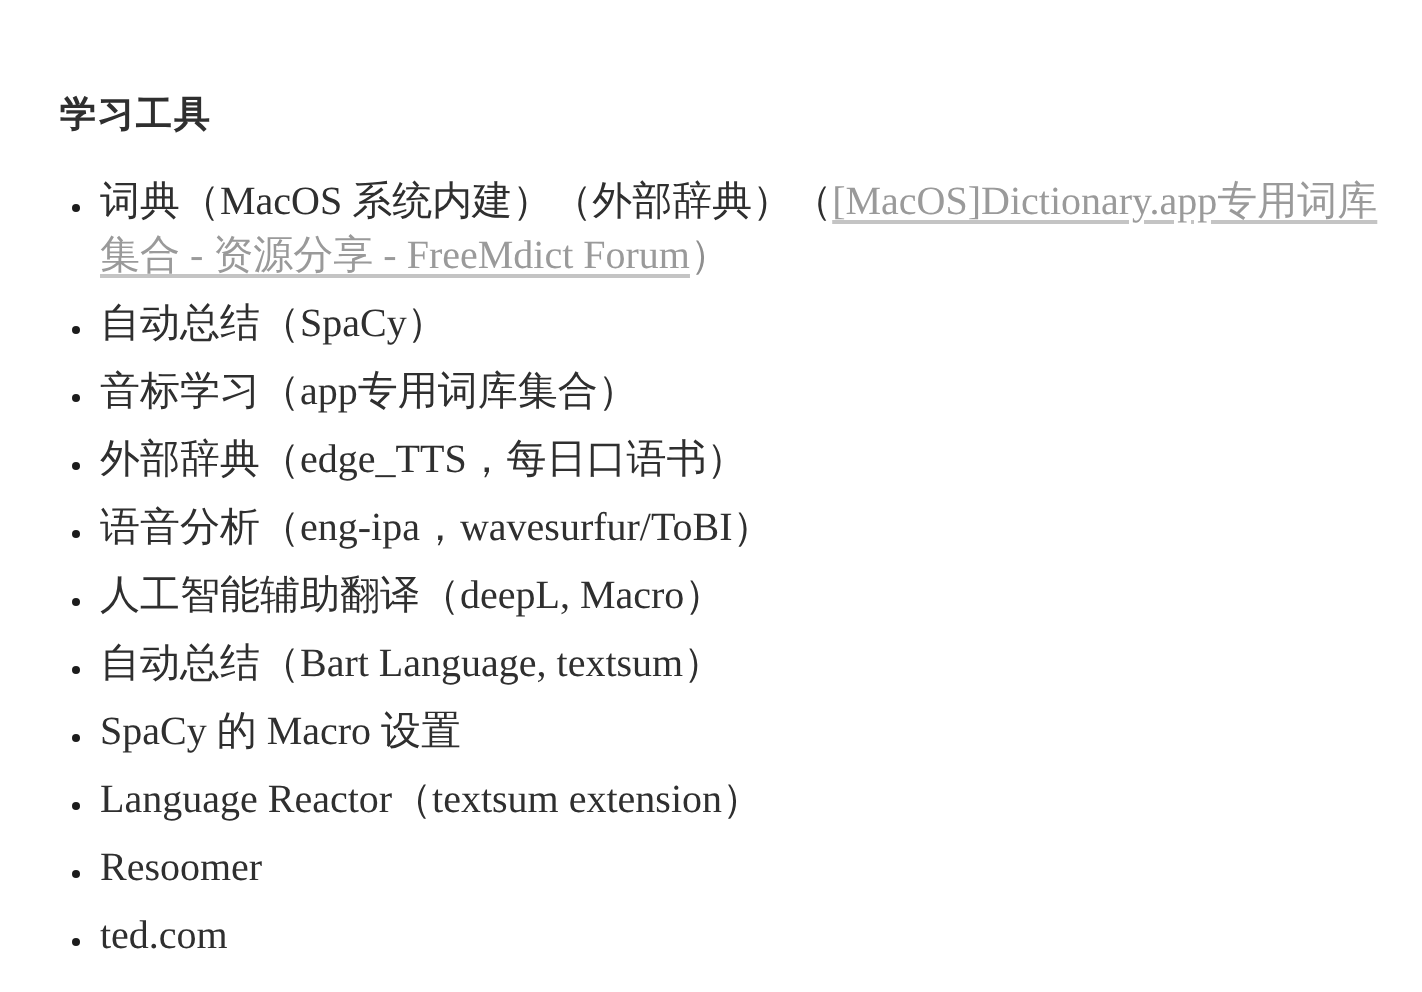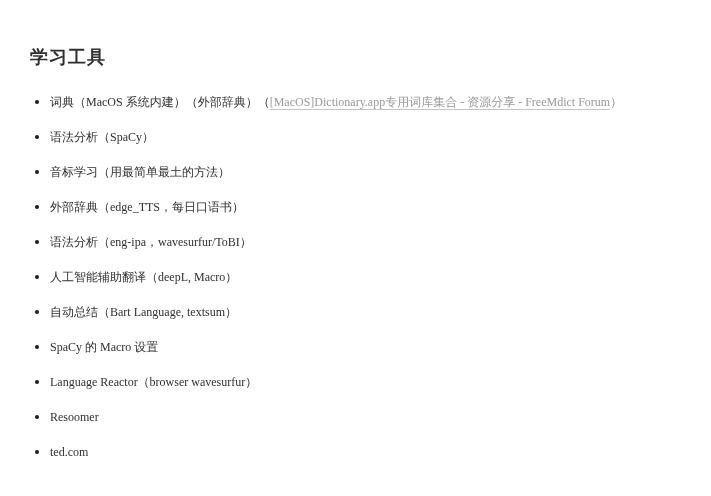--- a/index.html
+++ b/index.html
@@ -24,21 +24,21 @@
     letter-spacing: 1px;
     margin: 0 0 20px 0;
     color: #2f2f2f;
   }
   ul.tools-list {
     list-style: disc outside;
     padding-left: 20px;
     max-width: 660px;
   }
   ul.tools-list > li {
-    font-size: 12px;
+    font-size: 20px;
     line-height: 27px;
     margin-bottom: 7px;
     color: #2f2f2f;
   }
   ul.tools-list > li::marker {
     font-size: 14px;
     color: #1c1c1c;
   }
   .inline-link {
     color: #9a9a9a;
@@ -58,49 +58,49 @@
 
   <h3 class="page-title">学习工具</h3>
 
   <ul class="tools-list">
 
     <li>
       <span>词典（MacOS 系统内建）（外部辞典）（</span><span class="inline-link">[MacOS]Dictionary.app专用词库集合 - 资源分享 - FreeMdict Forum</span><span class="paren-dim">）</span>
     </li>
 
     <li>
-      <span>语法分析（SpaCy）</span>
+      <span>自动总结（SpaCy）</span>
     </li>
 
     <li>
-      <span>音标学习（用最简单最土的方法）</span>
+      <span>音标学习（app专用词库集合）</span>
     </li>
 
     <li>
       <span>外部辞典（edge_TTS，每日口语书）</span>
     </li>
 
     <li>
-      <span>语法分析（eng-ipa，wavesurfur/ToBI）</span>
+      <span>语音分析（eng-ipa，wavesurfur/ToBI）</span>
     </li>
 
     <li>
       <span>人工智能辅助翻译（deepL, Macro）</span>
     </li>
 
     <li>
       <span>自动总结（Bart Language, textsum）</span>
     </li>
 
     <li>
       <span>SpaCy 的 Macro 设置</span>
     </li>
 
     <li>
-      <span>Language Reactor（browser wavesurfur）</span>
+      <span>Language Reactor（textsum extension）</span>
     </li>
 
     <li>
       <span>Resoomer</span>
     </li>
 
     <li>
       <span>ted.com</span>
     </li>
 

